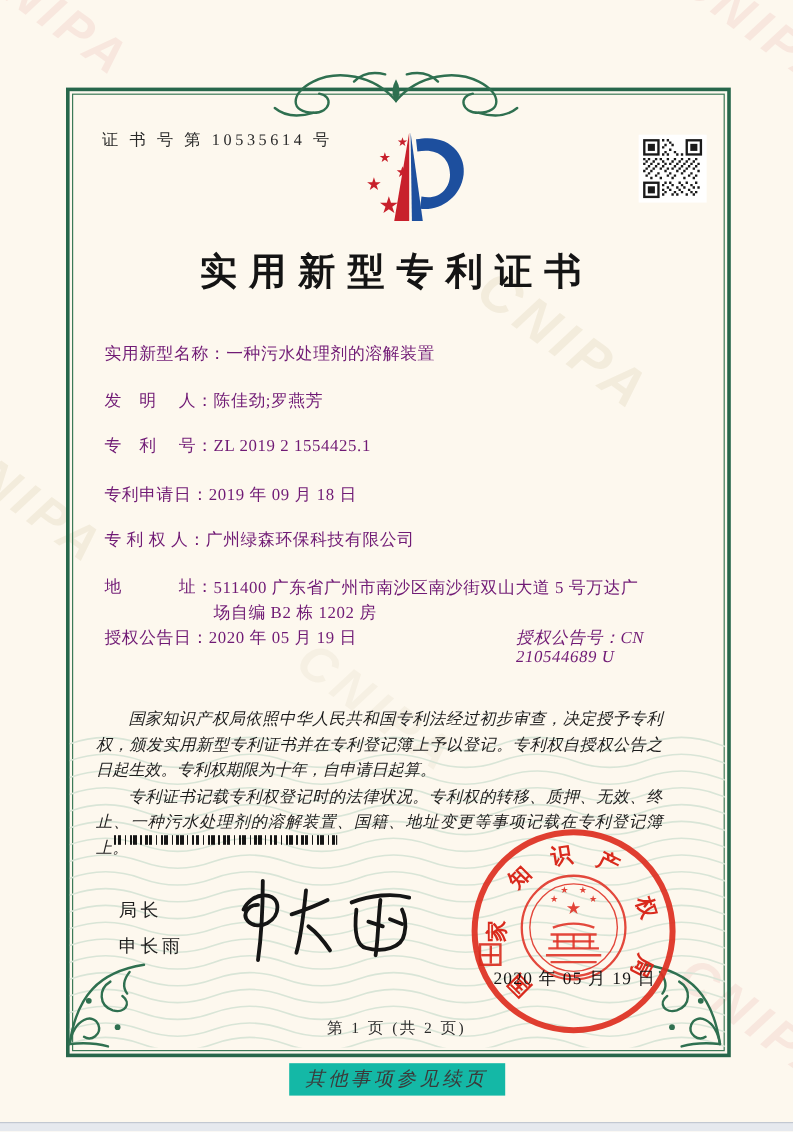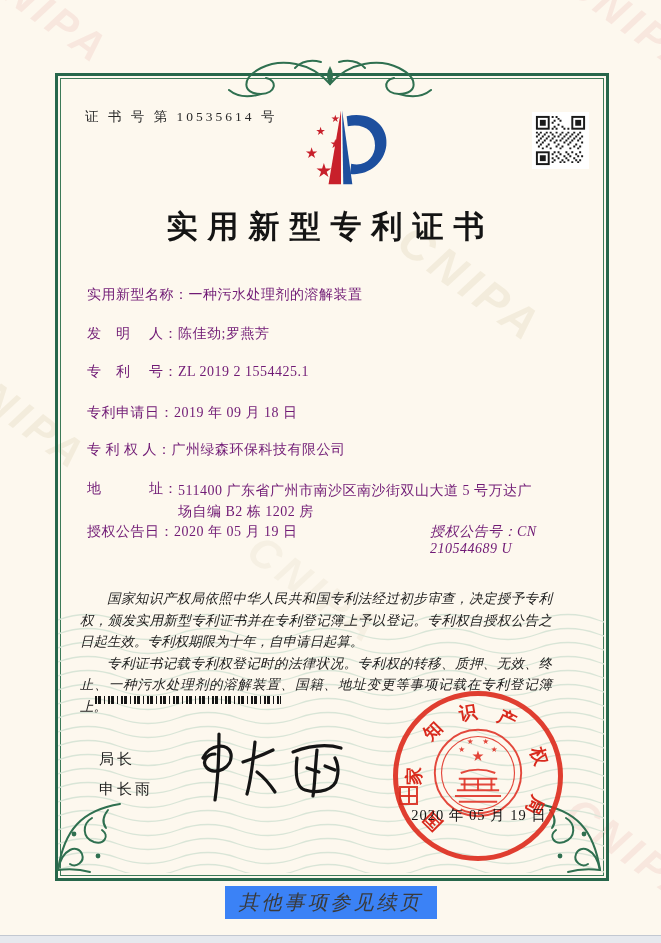--- a/index.html
+++ b/index.html
@@ -46,22 +46,22 @@
   .emblem{position:absolute;left:50%;top:50%;transform:translate(-50%,-53%);}
   .seal-date{position:absolute;left:398px;top:806px;width:162px;text-align:center;
       font-size:14.5px;letter-spacing:1px;color:#141414;z-index:6;}
   .seal-mark{position:absolute;left:399px;top:786px;width:15px;height:15px;z-index:6;
       border:2px solid rgba(217,42,29,.9);
       background:linear-gradient(rgba(217,42,29,.9) 0 0) center/2px 100% no-repeat,
                  linear-gradient(rgba(217,42,29,.9) 0 0) center/100% 2px no-repeat;}
   .pageno{position:absolute;left:0;right:0;top:848px;text-align:center;font-size:13px;
       letter-spacing:2px;color:#2c2c2c;z-index:3;}
   .contnote{position:absolute;left:0;right:0;top:886px;text-align:center;z-index:2;}
-  .contnote span{display:inline-block;background:#3b82f6;padding:3px 14px;
-      font-size:20px;font-style:italic;letter-spacing:3px;color:#3a3a3a;}
+  .contnote span{display:inline-block;background:#14b8a6;padding:3px 14px;
+      font-size:16px;font-style:italic;letter-spacing:3px;color:#3a3a3a;}
   .bottom-edge{position:absolute;left:0;bottom:0;width:100%;height:7px;
       background:#e6e9ee;border-top:1px solid #c2c8d1;z-index:7;}
   .ornament{position:absolute;z-index:3;}
   .qr{position:absolute;left:532px;top:112px;z-index:2;}
   .logo{position:absolute;left:276px;top:98px;z-index:2;}
 </style>
 </head>
 <body>
 
 <div class="page">
@@ -248,20 +248,21 @@
     <span class="seal-ch" style="--a:-90deg">家</span>
     <span class="seal-ch" style="--a:-45deg">知</span>
     <span class="seal-ch" style="--a:-9deg">识</span>
     <span class="seal-ch" style="--a:27deg">产</span>
     <span class="seal-ch" style="--a:72deg">权</span>
     <span class="seal-ch" style="--a:117deg">局</span>
   </div>
   <div class="seal-mark"></div>
   <div class="seal-date">2020 年 05 月 19 日</div>
 
+  <div class="pageno">第 1 页 (共 2 页)</div>
 
   <div class="contnote">
     <span>其他事项参见续页</span>
   </div>
 
   <div class="bottom-edge"></div>
 
 </div>
 
 </body></html>

